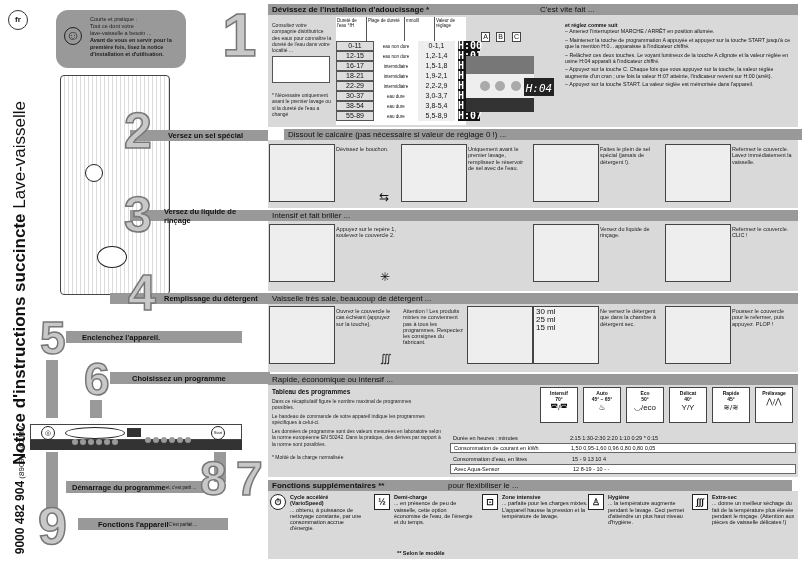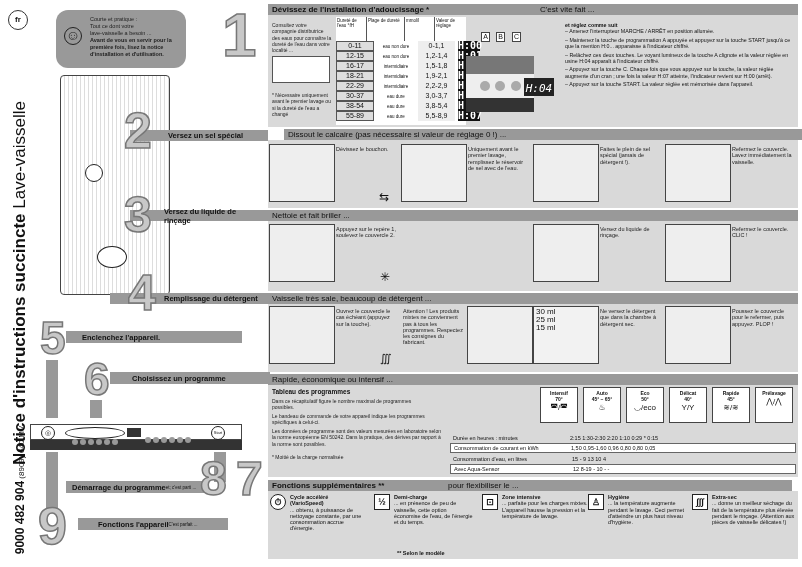--- a/index.html
+++ b/index.html
@@ -201,21 +201,21 @@
 <div class="pic" style="left:269px;top:144px"></div>
 <div class="cap" style="left:336px;top:146px;width:60px">Dévissez le bouchon.</div>
 <div class="abs" style="left:379px;top:190px;font-size:12px">⇆</div>
 <div class="pic" style="left:401px;top:144px"></div>
 <div class="cap" style="left:468px;top:146px;width:60px">Uniquement avant le premier lavage, remplissez le réservoir de sel avec de l'eau.</div>
 <div class="pic" style="left:533px;top:144px"></div>
 <div class="cap" style="left:600px;top:146px;width:60px">Faites le plein de sel spécial (jamais de détergent !).</div>
 <div class="pic" style="left:665px;top:144px"></div>
 <div class="cap" style="left:732px;top:146px;width:60px">Refermez le couvercle. Lavez immédiatement la vaisselle.</div>
 
-<div class="hdr" style="left:268px;top:210px;width:530px">Nettoie et fait briller ...</div>
+<div class="hdr" style="left:268px;top:210px;width:530px">Intensif et fait briller ...</div>
 <div class="sect" style="left:268px;top:221px;width:530px;height:70px"></div>
 <div class="pic" style="left:269px;top:224px"></div>
 <div class="cap" style="left:336px;top:226px;width:60px">Appuyez sur le repère 1, soulevez le couvercle 2.</div>
 <div class="abs" style="left:380px;top:270px;font-size:12px">✳</div>
 <div class="pic" style="left:533px;top:224px"></div>
 <div class="cap" style="left:600px;top:226px;width:60px">Versez du liquide de rinçage.</div>
 <div class="pic" style="left:665px;top:224px"></div>
 <div class="cap" style="left:732px;top:226px;width:60px">Refermez le couvercle. CLIC !</div>
 
 <div class="hdr" style="left:268px;top:293px;width:530px">Vaisselle très sale, beaucoup de détergent ...</div>

